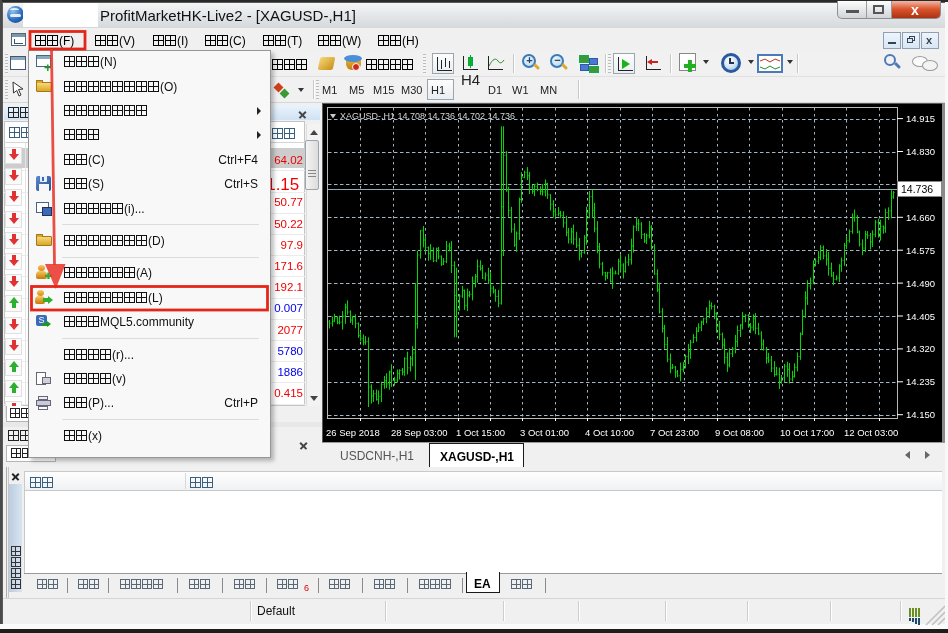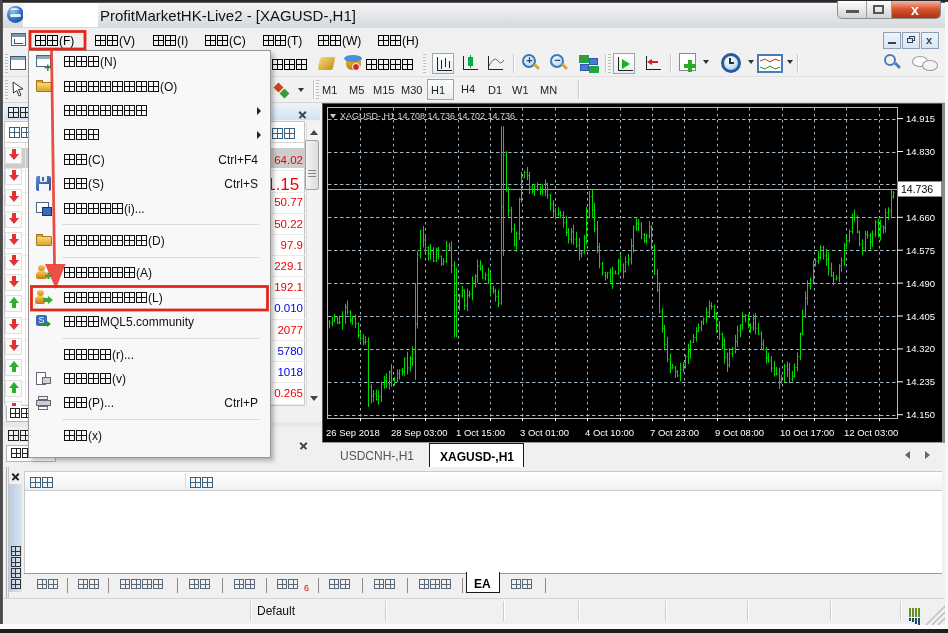--- a/index.html
+++ b/index.html
@@ -143,21 +143,21 @@
   </div>
 <div class="ab" style="left:298px;top:88px;width:0;height:0;border-top:4px solid #333;border-left:3.5px solid transparent;border-right:3.5px solid transparent"></div>
 <div class="sep" style="left:313px;top:80px;height:19px"></div>
 <div class="hnd" style="left:316px;top:80px;height:19px"></div>
 <div class="ab" style="left:322px;top:84px;font-size:11px;color:#222">M1</div>
 <div class="ab" style="left:349px;top:84px;font-size:11px;color:#222">M5</div>
 <div class="ab" style="left:373px;top:84px;font-size:11px;color:#222">M15</div>
 <div class="ab" style="left:401px;top:84px;font-size:11px;color:#222">M30</div>
 <div class="ab" style="left:427px;top:79px;width:27px;height:21px;border:1px solid #9aa5ae;background:linear-gradient(#fdfdfd,#e8eef2)"></div>
 <div class="ab" style="left:431px;top:84px;font-size:11px;color:#222">H1</div>
-<div class="ab" style="left:461px;top:83px;font-size:11px;color:#222">H4</div>
+<div class="ab" style="left:461px;top:71px;font-size:15px;color:#222">H4</div>
 <div class="ab" style="left:488px;top:84px;font-size:11px;color:#222">D1</div>
 <div class="ab" style="left:512px;top:84px;font-size:11px;color:#222">W1</div>
 <div class="ab" style="left:540px;top:84px;font-size:11px;color:#222">MN</div>
 <div class="sep" style="left:578px;top:80px;height:19px"></div>
 <div class="ab" style="left:3px;top:103px;width:319px;height:364px;background:#f0f0f0"></div>
 <div class="ab" style="left:4px;top:105px;width:316px;height:15px;background:linear-gradient(#eaf3fc,#cfe2f3)"></div>
 <div class="ab" style="left:8px;top:106px;font-size:12px;color:#222"><i class="c" style="width:11px;height:11px;margin-right:1px;vertical-align:-1px"></i><i class="c" style="width:11px;height:11px;margin-right:1px;vertical-align:-1px"></i><i class="c" style="width:11px;height:11px;margin-right:1px;vertical-align:-1px"></i><i class="c" style="width:11px;height:11px;margin-right:1px;vertical-align:-1px"></i></div>
 <div class="ab" style="left:298px;top:113.8px;width:9px;height:1.5px;background:#444;transform:rotate(45deg)"></div>
 <div class="ab" style="left:298px;top:113.8px;width:9px;height:1.5px;background:#444;transform:rotate(-45deg)"></div>
 <div class="ab" style="left:4px;top:121px;width:301px;height:285px;background:#fff;border:1px solid #c5c5c5"></div>
@@ -188,51 +188,51 @@
 <div class="ab" style="left:253px;top:218px;width:50px;font-size:11.5px;text-align:right;color:#f00000">50.22</div>
 <div class="ab" style="left:4px;top:255px;width:301px;height:1px;background:#ececec"></div>
 <div class="ab" style="left:5px;top:232px;width:17px;height:17px;background:#fafafa;border:1px solid #e0e0e0"></div>
 <div class="ab" style="left:12px;top:234px;width:4px;height:6px;background:#e03232"></div>
 <div class="ab" style="left:9px;top:239px;width:0;height:0;border-top:6px solid #e03232;border-left:5px solid transparent;border-right:5px solid transparent"></div>
 <div class="ab" style="left:253px;top:239px;width:50px;font-size:11.5px;text-align:right;color:#f00000">97.9</div>
 <div class="ab" style="left:4px;top:276px;width:301px;height:1px;background:#ececec"></div>
 <div class="ab" style="left:5px;top:253px;width:17px;height:17px;background:#fafafa;border:1px solid #e0e0e0"></div>
 <div class="ab" style="left:12px;top:255px;width:4px;height:6px;background:#e03232"></div>
 <div class="ab" style="left:9px;top:260px;width:0;height:0;border-top:6px solid #e03232;border-left:5px solid transparent;border-right:5px solid transparent"></div>
-<div class="ab" style="left:253px;top:260px;width:50px;font-size:11.5px;text-align:right;color:#f00000">229.1</div>
+<div class="ab" style="left:253px;top:260px;width:50px;font-size:11.5px;text-align:right;color:#f00000">171.6</div>
 <div class="ab" style="left:4px;top:298px;width:301px;height:1px;background:#ececec"></div>
 <div class="ab" style="left:5px;top:274px;width:17px;height:17px;background:#fafafa;border:1px solid #e0e0e0"></div>
 <div class="ab" style="left:12px;top:276px;width:4px;height:6px;background:#e03232"></div>
 <div class="ab" style="left:9px;top:281px;width:0;height:0;border-top:6px solid #e03232;border-left:5px solid transparent;border-right:5px solid transparent"></div>
 <div class="ab" style="left:253px;top:281px;width:50px;font-size:11.5px;text-align:right;color:#f00000">192.1</div>
 <div class="ab" style="left:4px;top:319px;width:301px;height:1px;background:#ececec"></div>
 <div class="ab" style="left:5px;top:295px;width:17px;height:17px;background:#fafafa;border:1px solid #e0e0e0"></div>
 <div class="ab" style="left:9px;top:297px;width:0;height:0;border-bottom:6px solid #2faf2f;border-left:5px solid transparent;border-right:5px solid transparent"></div>
 <div class="ab" style="left:12px;top:302px;width:4px;height:6px;background:#2faf2f"></div>
-<div class="ab" style="left:253px;top:302px;width:50px;font-size:11.5px;text-align:right;color:#0000f0">0.010</div>
+<div class="ab" style="left:253px;top:302px;width:50px;font-size:11.5px;text-align:right;color:#0000f0">0.007</div>
 <div class="ab" style="left:4px;top:340px;width:301px;height:1px;background:#ececec"></div>
 <div class="ab" style="left:5px;top:317px;width:17px;height:17px;background:#fafafa;border:1px solid #e0e0e0"></div>
 <div class="ab" style="left:12px;top:319px;width:4px;height:6px;background:#e03232"></div>
 <div class="ab" style="left:9px;top:324px;width:0;height:0;border-top:6px solid #e03232;border-left:5px solid transparent;border-right:5px solid transparent"></div>
 <div class="ab" style="left:253px;top:324px;width:50px;font-size:11.5px;text-align:right;color:#f00000">2077</div>
 <div class="ab" style="left:4px;top:361px;width:301px;height:1px;background:#ececec"></div>
 <div class="ab" style="left:5px;top:338px;width:17px;height:17px;background:#fafafa;border:1px solid #e0e0e0"></div>
 <div class="ab" style="left:12px;top:340px;width:4px;height:6px;background:#e03232"></div>
 <div class="ab" style="left:9px;top:345px;width:0;height:0;border-top:6px solid #e03232;border-left:5px solid transparent;border-right:5px solid transparent"></div>
 <div class="ab" style="left:253px;top:345px;width:50px;font-size:11.5px;text-align:right;color:#0000f0">5780</div>
 <div class="ab" style="left:4px;top:382px;width:301px;height:1px;background:#ececec"></div>
 <div class="ab" style="left:5px;top:359px;width:17px;height:17px;background:#fafafa;border:1px solid #e0e0e0"></div>
 <div class="ab" style="left:9px;top:361px;width:0;height:0;border-bottom:6px solid #2faf2f;border-left:5px solid transparent;border-right:5px solid transparent"></div>
 <div class="ab" style="left:12px;top:366px;width:4px;height:6px;background:#2faf2f"></div>
-<div class="ab" style="left:253px;top:366px;width:50px;font-size:11.5px;text-align:right;color:#0000f0">1018</div>
+<div class="ab" style="left:253px;top:366px;width:50px;font-size:11.5px;text-align:right;color:#0000f0">1886</div>
 <div class="ab" style="left:4px;top:404px;width:301px;height:1px;background:#ececec"></div>
 <div class="ab" style="left:5px;top:380px;width:17px;height:17px;background:#fafafa;border:1px solid #e0e0e0"></div>
 <div class="ab" style="left:9px;top:382px;width:0;height:0;border-bottom:6px solid #2faf2f;border-left:5px solid transparent;border-right:5px solid transparent"></div>
 <div class="ab" style="left:12px;top:387px;width:4px;height:6px;background:#2faf2f"></div>
-<div class="ab" style="left:253px;top:387px;width:50px;font-size:11.5px;text-align:right;color:#f00000">0.265</div>
+<div class="ab" style="left:253px;top:387px;width:50px;font-size:11.5px;text-align:right;color:#f00000">0.415</div>
 <div class="ab" style="left:306px;top:124px;width:14px;height:282px;background:#f3f3f3;border-left:1px solid #ddd"></div>
 <div class="ab" style="left:310px;top:130px;width:0;height:0;border-bottom:5px solid #444;border-left:4px solid transparent;border-right:4px solid transparent"></div>
 <div class="ab" style="left:305px;top:140px;width:14px;height:50px;background:linear-gradient(90deg,#f4f4f4,#dcdcdc);border:1px solid #9aa5ae;border-radius:2px"></div>
 <div class="ab" style="left:308px;top:170px;width:8px;height:1px;background:#888;box-shadow:0 3px 0 #888,0 6px 0 #888"></div>
 <div class="ab" style="left:310px;top:396px;width:0;height:0;border-top:5px solid #444;border-left:4px solid transparent;border-right:4px solid transparent"></div>
 <div class="ab" style="left:5px;top:401px;width:17px;height:17px;background:#fafafa;border:1px solid #e0e0e0"></div>
 <div class="ab" style="left:12px;top:403px;width:4px;height:6px;background:#e03232"></div>
 <div class="ab" style="left:9px;top:408px;width:0;height:0;border-top:6px solid #e03232;border-left:5px solid transparent;border-right:5px solid transparent"></div>
 <div class="ab" style="left:6px;top:406px;width:64px;height:16px;background:#fff;border:1px solid #b5b5b5;border-top:none"></div>
 <div class="ab" style="left:10px;top:407px;font-size:11px;color:#222"><i class="c" style="width:10px;height:10px;margin-right:1px;vertical-align:-1px"></i><i class="c" style="width:10px;height:10px;margin-right:1px;vertical-align:-1px"></i><i class="c" style="width:10px;height:10px;margin-right:1px;vertical-align:-1px"></i><i class="c" style="width:10px;height:10px;margin-right:1px;vertical-align:-1px"></i></div>

